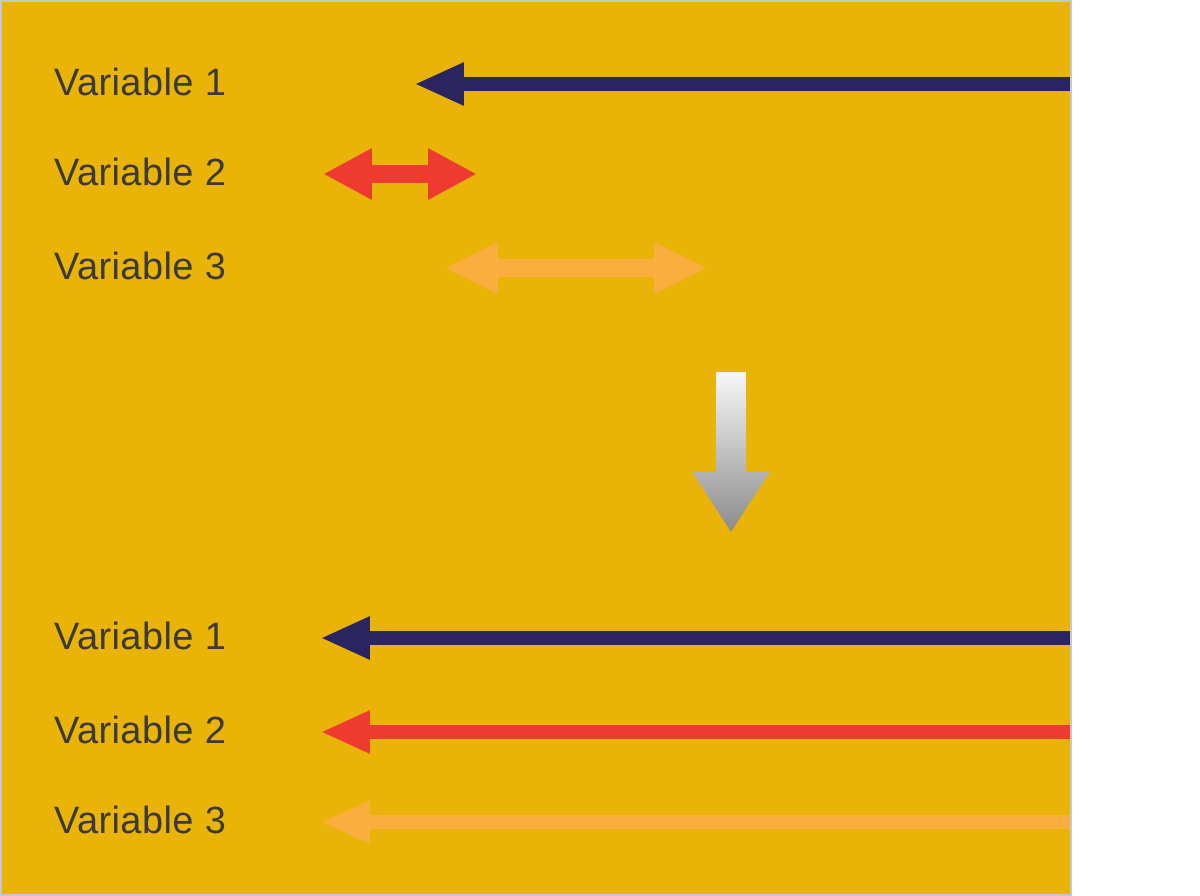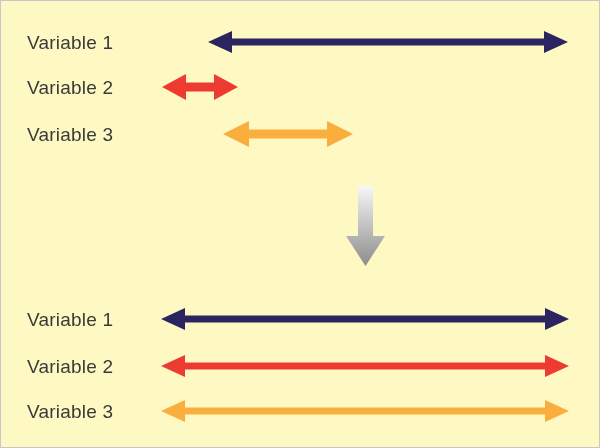--- a/index.html
+++ b/index.html
@@ -31,21 +31,21 @@
     line-height: 1;
   }
   .arrow-svg {
     position: absolute;
     display: block;
   }
 </style>
 </head>
 <body>
 
-<div id="figure" style="width: 600px; height: 448px; background: #fef9c3; border-color: rgb(200, 200, 200);">
+<div id="figure" style="width: 536px; height: 448px; background: #eab308; border-color: rgb(200, 200, 200);">
 
   <div>
 
     <div class="var-label" style="left: 26px; top: 41px; color: rgb(58, 58, 58);">Variable 1</div>
     <svg class="arrow-svg" width="364" height="26" viewBox="0 0 364 26" style="left: 205px; top: 28px; position: absolute;">
         <polygon points="2,13 26,2 26,9.5 338,9.5 338,2 362,13 338,24 338,16.5 26,16.5 26,24" fill="#2a2560"></polygon>
       </svg>
 
     <div class="var-label" style="left: 26px; top: 86px; color: rgb(58, 58, 58);">Variable 2</div>
     <svg class="arrow-svg" width="80" height="30" viewBox="0 0 80 30" style="left: 159px; top: 71px; position: absolute;">

